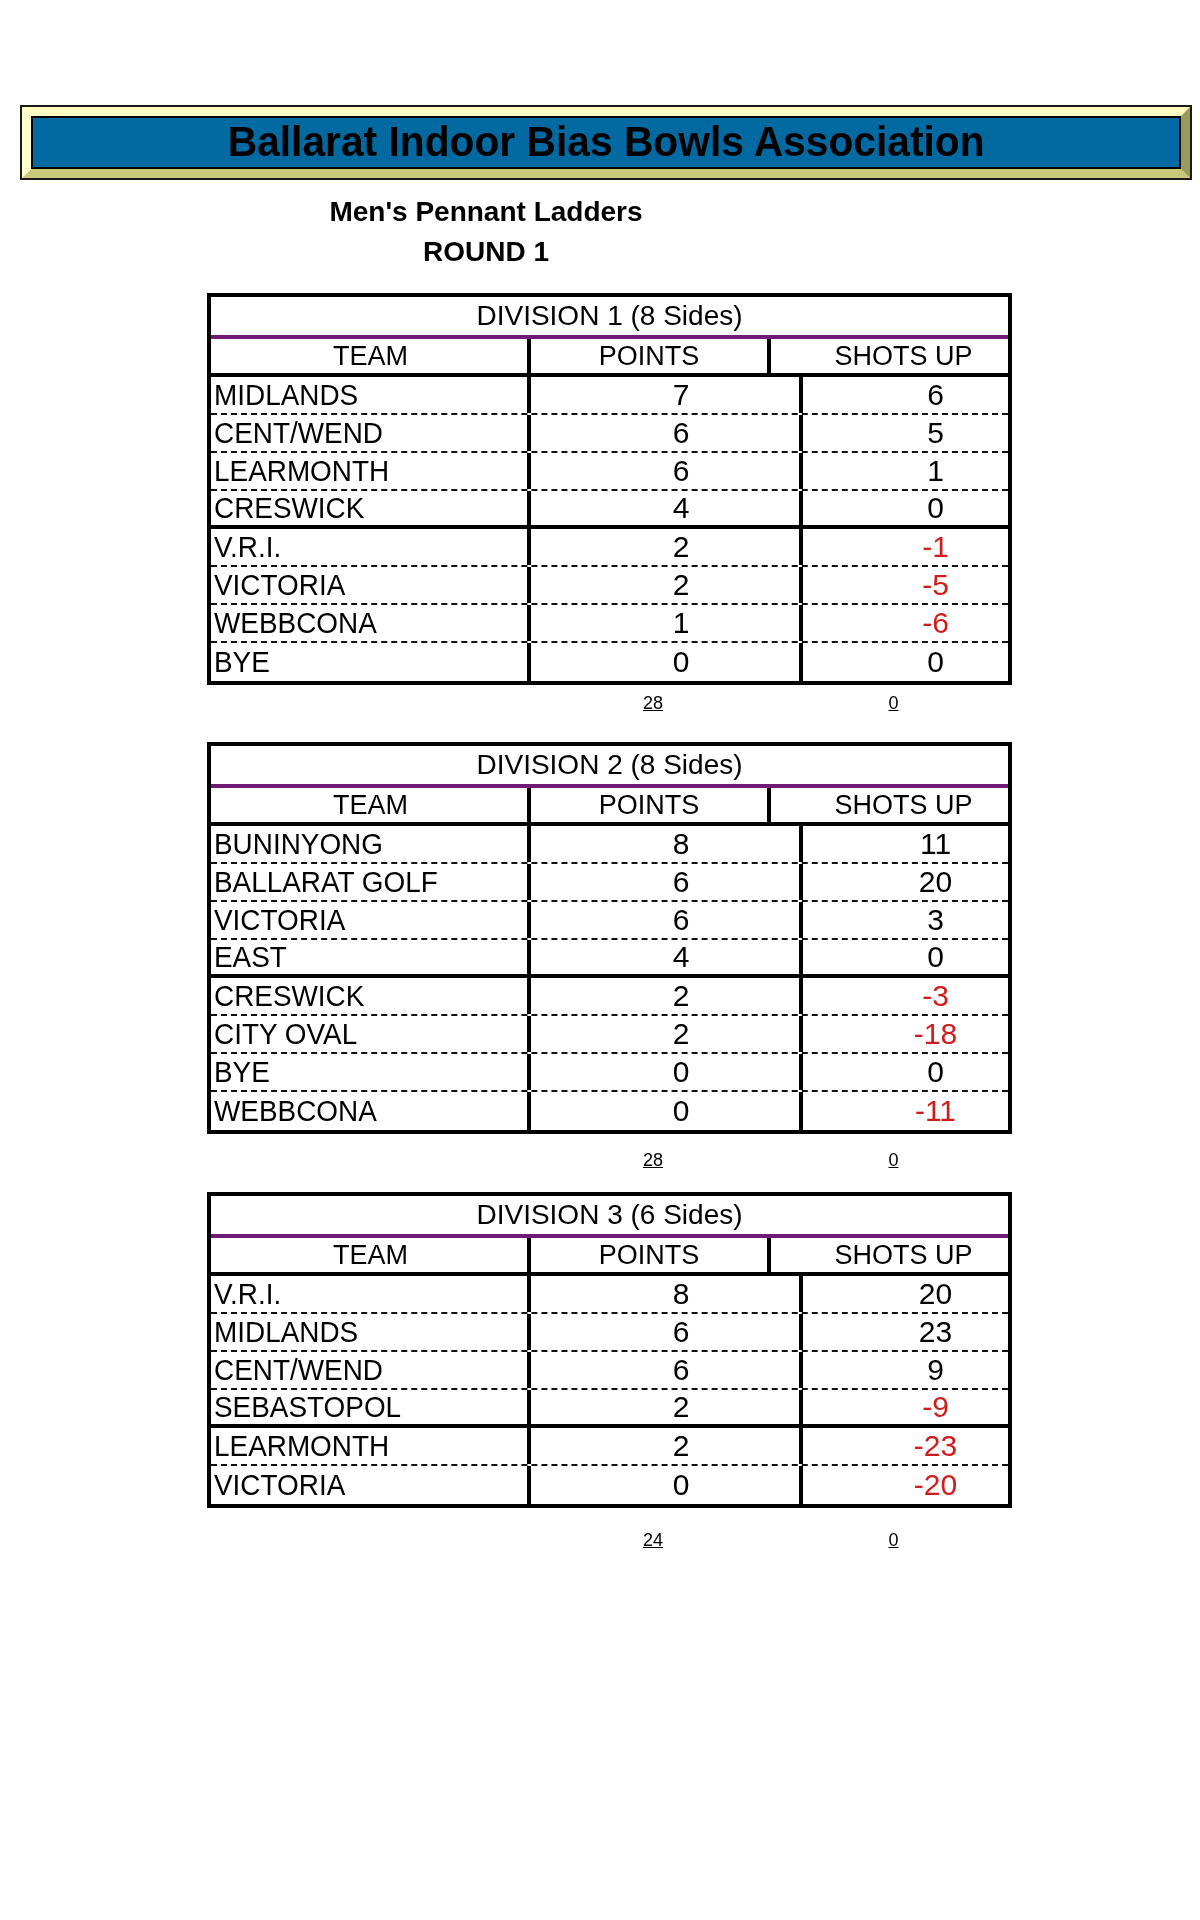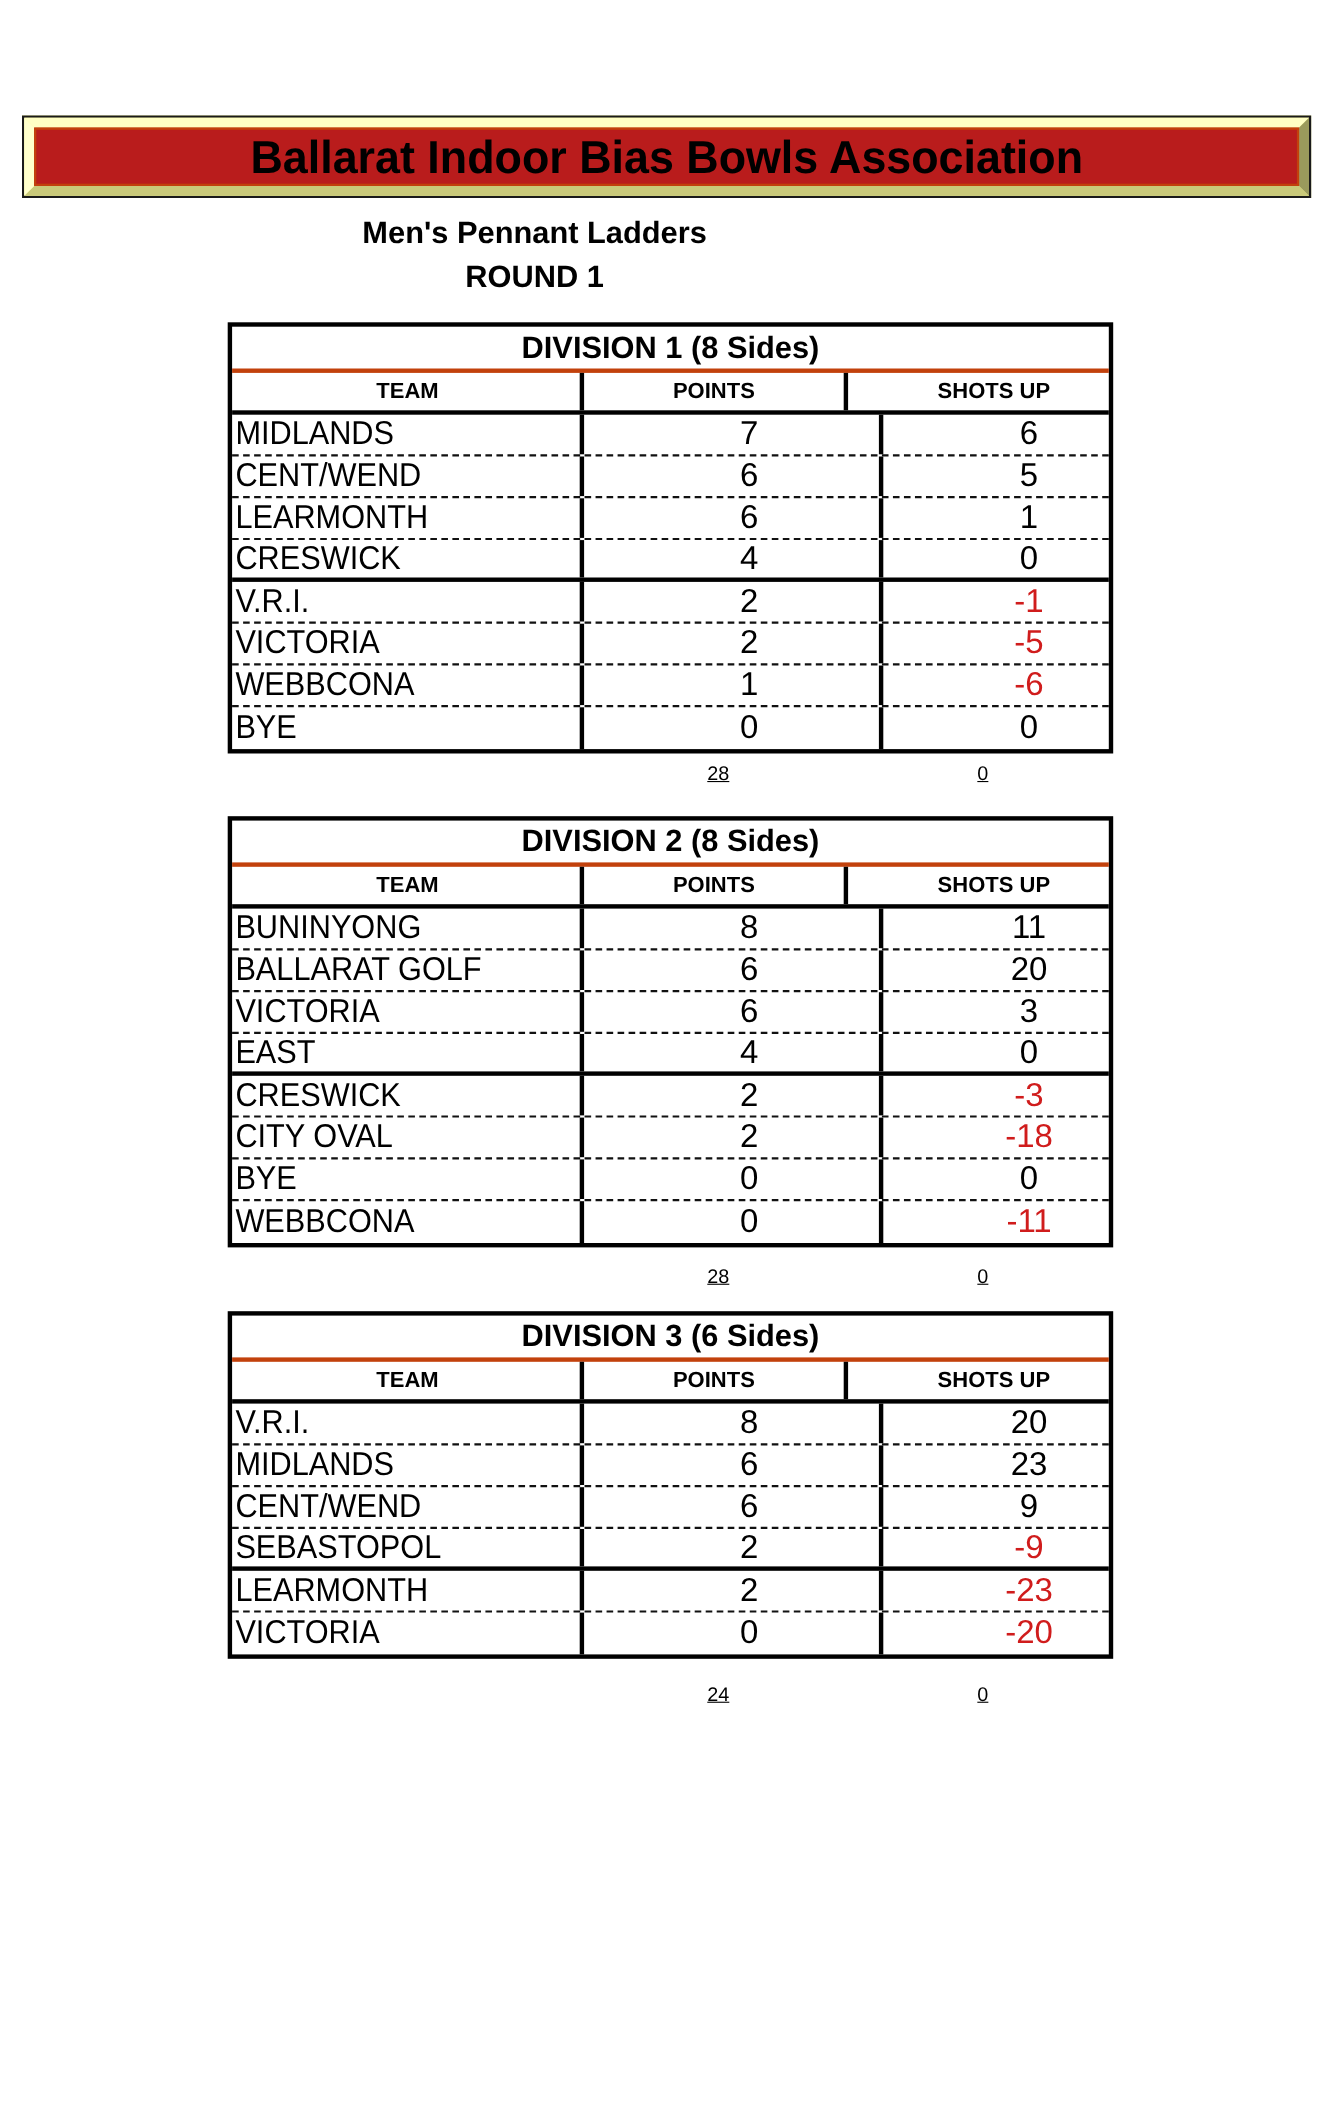--- a/index.html
+++ b/index.html
@@ -15,42 +15,42 @@
   .bevel-top { left: 0; right: 0; top: 0; height: 0;
     border-top: 9px solid #ffffc4; border-left: 9px solid transparent; border-right: 9px solid transparent; }
   .bevel-bottom { left: 0; right: 0; bottom: 0; height: 0;
     border-bottom: 9px solid #c9c97a; border-left: 9px solid transparent; border-right: 9px solid transparent; }
   .bevel-left { top: 0; bottom: 0; left: 0; width: 0;
     border-left: 9px solid #ffffcc; border-top: 9px solid transparent; border-bottom: 9px solid transparent; }
   .bevel-right { top: 0; bottom: 0; right: 0; width: 0;
     border-right: 9px solid #9a9a5c; border-top: 9px solid transparent; border-bottom: 9px solid transparent; }
   .banner-inner {
     position: absolute; left: 9px; right: 9px; top: 9px; bottom: 9px;
-    border: 2px solid #c2410c; background: #b91c1c;
-    display: flex; align-items: center; justify-content: center;
+    border: 2px solid #000000; background: #0369a1;
+    display: flex; justify-content: center;
   }
   .banner-title {
     font-weight: bold; font-size: 42px; letter-spacing: 0px; white-space: nowrap;
     transform: scaleX(0.97);
   }
   .subtitle {
     position: absolute; left: 0; width: 972px; text-align: center;
     font-weight: bold; font-size: 28px; white-space: nowrap;
   }
   .ladder {
     position: absolute; left: 207px; width: 805px;
     box-sizing: border-box; border: 4px solid #000; background: #fff;
   }
   .div-header {
     height: 38px; display: flex; align-items: center; justify-content: center;
-    font-weight: bold; font-size: 28px; border-bottom: 4px solid #c2410c; white-space: nowrap;
+    font-weight: normal; font-size: 28px; border-bottom: 4px solid #701a75; white-space: nowrap;
   }
   .row { display: flex; box-sizing: border-box; }
   .col-header { height: 38px; border-bottom: 4px solid #000; }
-  .col-header .cell { font-weight: bold; font-size: 20px; justify-content: center; }
+  .col-header .cell { font-weight: normal; font-size: 27px; justify-content: center; }
   .cell {
     display: flex; align-items: center; box-sizing: border-box; overflow: hidden; white-space: nowrap;
   }
   .c-team { width: 320px; border-right: 4px solid #000; padding-left: 3px; }
   .c-points { width: 240px; border-right: 4px solid #000; justify-content: center; }
   .c-shots { flex: 1; justify-content: center; padding-left: 28px; }
   .data-row { height: 38px; border-bottom: 2px dashed #111; gap: 32px; }
   .data-row .cell { font-size: 30px; }
   .data-row .c-team span { display: inline-block; transform: scaleX(0.93); transform-origin: left center; }
   .data-row.last { border-bottom: none; }

